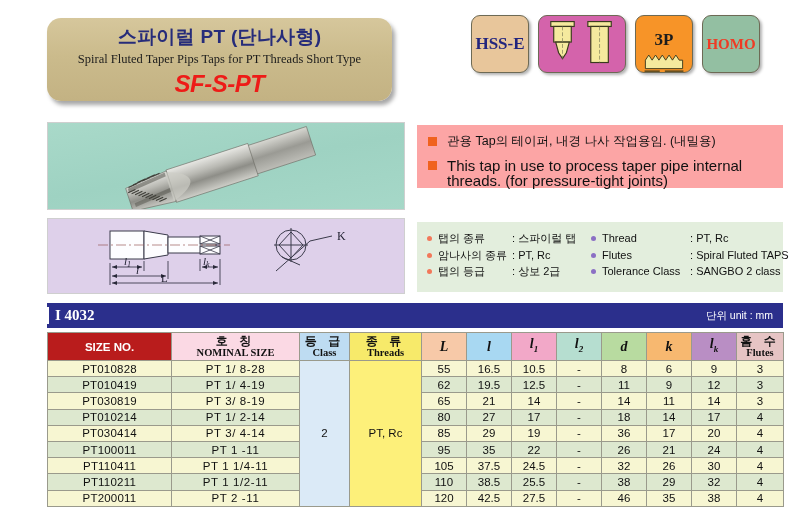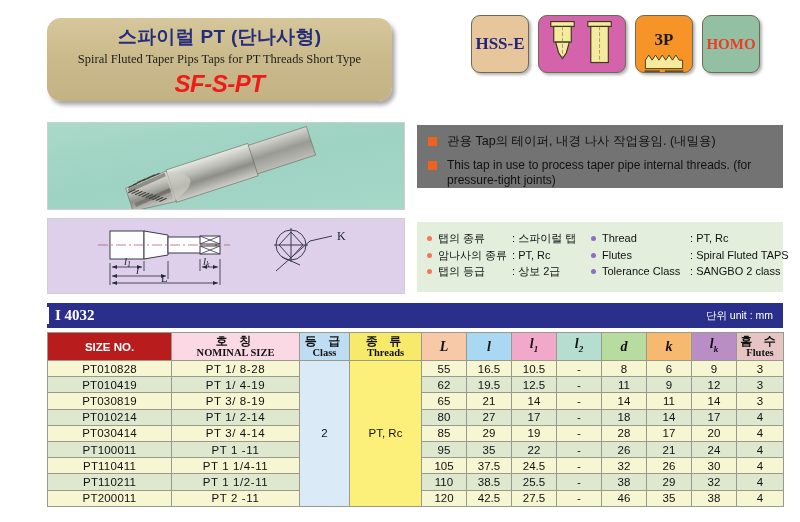--- a/index.html
+++ b/index.html
@@ -67,26 +67,26 @@
     width: 358px; height: 76px;
     background: #ded0ea;
     border: 1px solid #cfcfcf;
     overflow: hidden;
   }
 
   
   .panel-desc {
     position: absolute; left: 417px; top: 125px;
     width: 366px; height: 63px;
-    background: #737373;
+    background: #fca5a5;
   }
   .panel-desc ul { list-style: none; padding: 9px 10px 0 11px; }
   .panel-desc li {
     position: relative; padding-left: 19px; margin-bottom: 9px;
-    font-size: 12px; color: #111; line-height: 15px;
+    font-size: 15px; color: #111; line-height: 15px;
   }
   .panel-desc li::before {
     content: ""; position: absolute; left: 0; top: 3px;
     width: 9px; height: 9px; background: #f0621e;
   }
   .li-kr { font-size: 12.5px !important; }
 
   .panel-spec {
     position: absolute; left: 417px; top: 222px;
     width: 366px; height: 70px;
@@ -445,21 +445,21 @@
         <td>17</td>
         <td>4</td>
       </tr>
       <tr class="odd">
         <td class="c-size">PT030414</td>
         <td class="c-nom">PT  3/ 4-14</td>
         <td>85</td>
         <td>29</td>
         <td>19</td>
         <td>-</td>
-        <td>28</td>
+        <td>36</td>
         <td>17</td>
         <td>20</td>
         <td>4</td>
       </tr>
       <tr class="even">
         <td class="c-size">PT100011</td>
         <td class="c-nom">PT  1    -11</td>
         <td>95</td>
         <td>35</td>
         <td>22</td>

